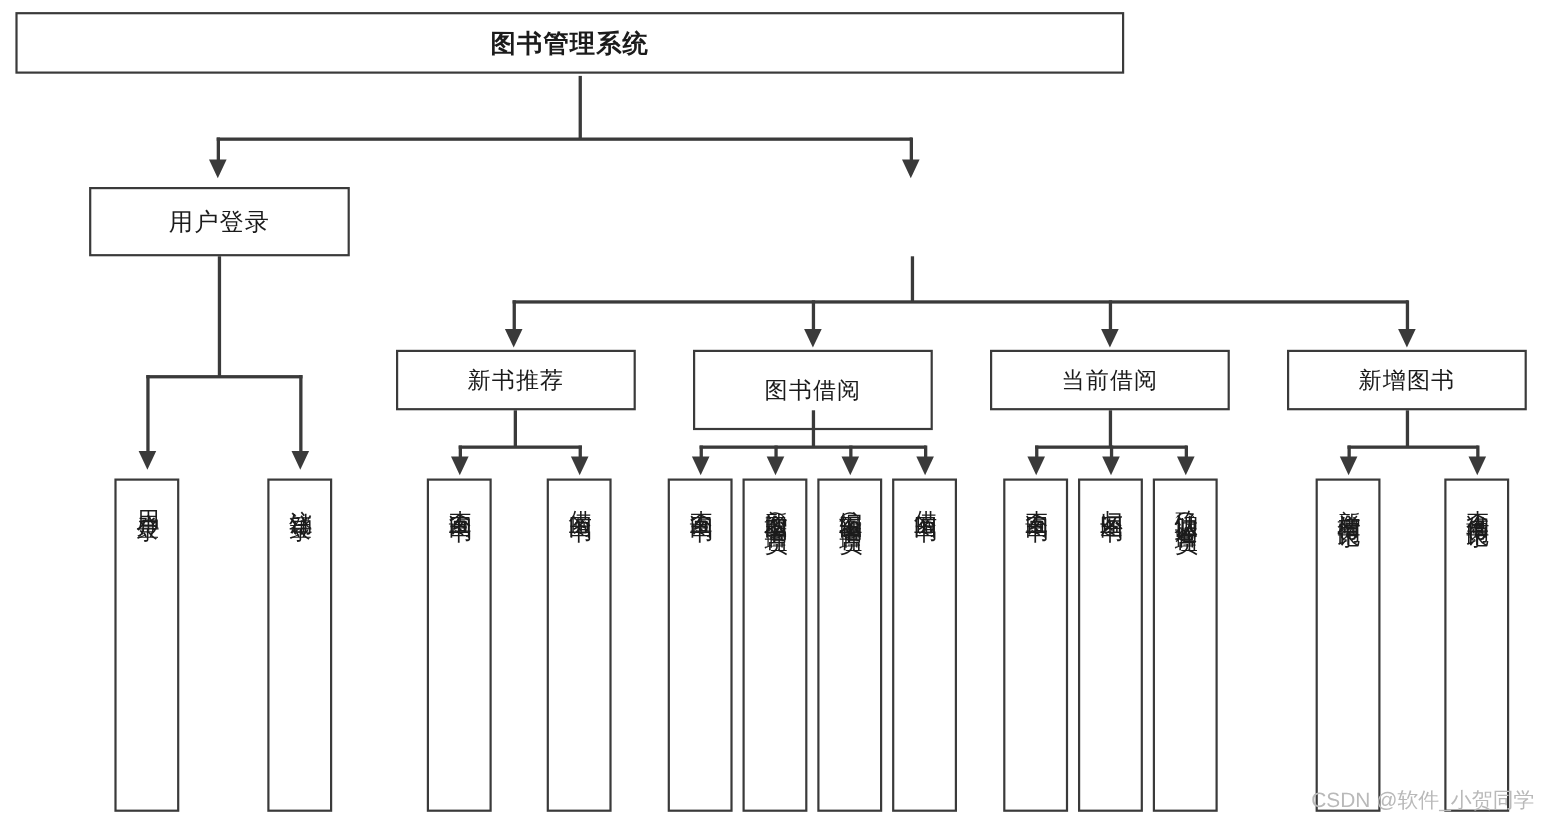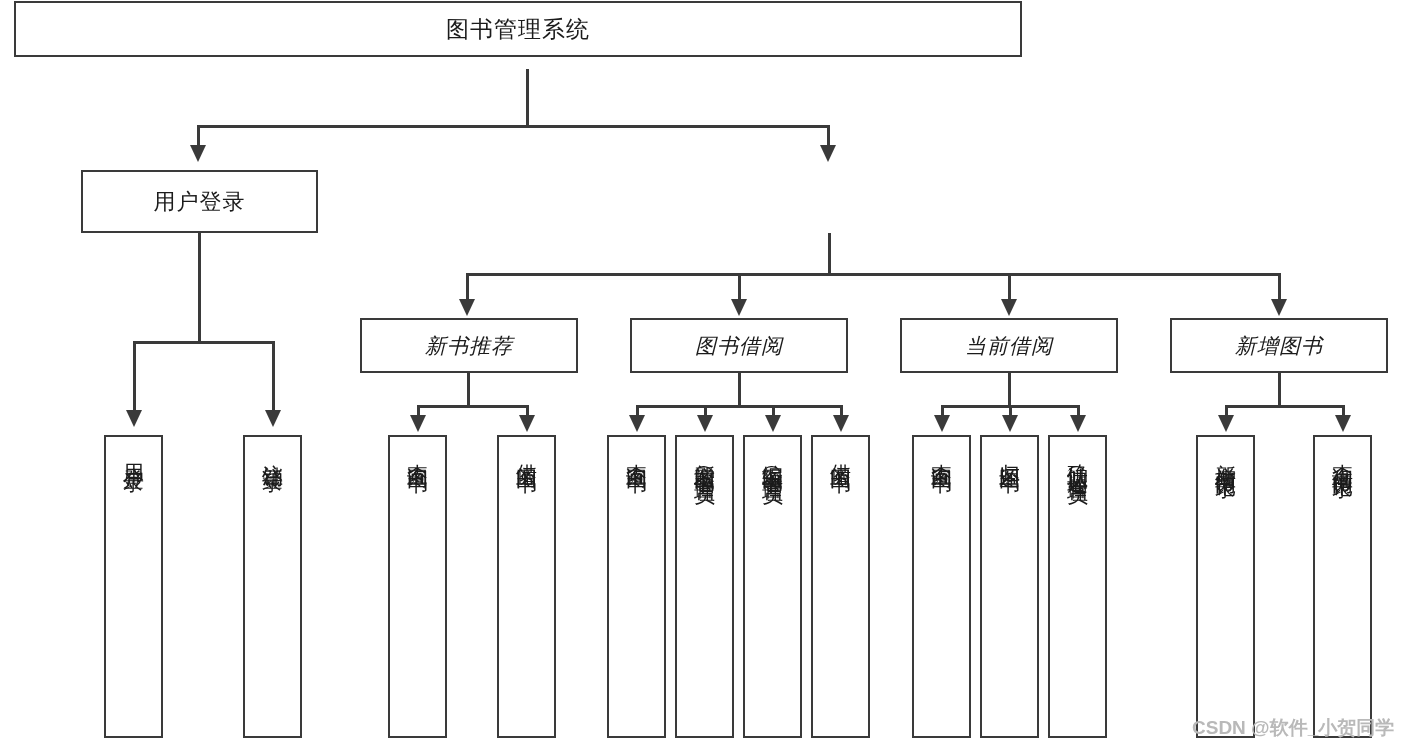--- a/index.html
+++ b/index.html
@@ -34,21 +34,20 @@
     font-size: 23px;
     letter-spacing: 1px;
   }
   .node.lvl2 {
     font-size: 22px;
     letter-spacing: 1px;
   }
   .node.lvl3 {
     font-size: 21px;
     letter-spacing: 1px;
-    font-style: italic;
   }
   
   .node.leaf {
     font-size: 21px;
     align-items: flex-start;
     justify-content: center;
     padding-top: 10px;
   }
   .node.leaf .vtext {
     writing-mode: vertical-rl;
@@ -72,29 +71,28 @@
     border-right: 8px solid transparent;
     border-top: 17px solid #3a3a3a;
   }
   
   #watermark {
     position: absolute;
     font-size: 19px;
     color: #b9b9b9;
     white-space: nowrap;
     user-select: none;
-    font-weight: bold;
   }
 </style>
 </head>
 <body>
 
 <div id="canvas">
 
-  <div class="node root" style="left:14px; top:1px; width:1008px; height:56px;">
+  <div class="node root" style="left:14px; top:11px; width:1008px; height:56px;font-weight:bold;">
     <span>图书管理系统</span>
   </div>
 
   <div class="ln vln" style="left:526px; top:69px; height:57px;"></div>
 
   <div class="ln hln" style="left:197px; top:125px; width:632px;"></div>
 
   <div class="ln vln" style="left:197px; top:125px; height:22px;"></div>
   <div class="arrow" style="left:190px; top:145px;"></div>
   <div class="ln vln" style="left:827px; top:125px; height:22px;"></div>
@@ -118,21 +116,21 @@
   <div class="ln vln" style="left:738px; top:273px; height:28px;"></div>
   <div class="arrow" style="left:731px; top:299px;"></div>
   <div class="ln vln" style="left:1008px; top:273px; height:28px;"></div>
   <div class="arrow" style="left:1001px; top:299px;"></div>
   <div class="ln vln" style="left:1278px; top:273px; height:28px;"></div>
   <div class="arrow" style="left:1271px; top:299px;"></div>
 
   <div class="node lvl3" style="left:360px; top:318px; width:218px; height:55px;">
     <span>新书推荐</span>
   </div>
-  <div class="node lvl3" style="left:630px; top:318px; width:218px; height:55px;">
+  <div class="node lvl3" style="left:630px; top:318px; width:218px; height:73px;">
     <span>图书借阅</span>
   </div>
   <div class="node lvl3" style="left:900px; top:318px; width:218px; height:55px;">
     <span>当前借阅</span>
   </div>
   <div class="node lvl3" style="left:1170px; top:318px; width:218px; height:55px;">
     <span>新增图书</span>
   </div>
 
   <div class="ln vln" style="left:467px; top:373px; height:34px;"></div>

